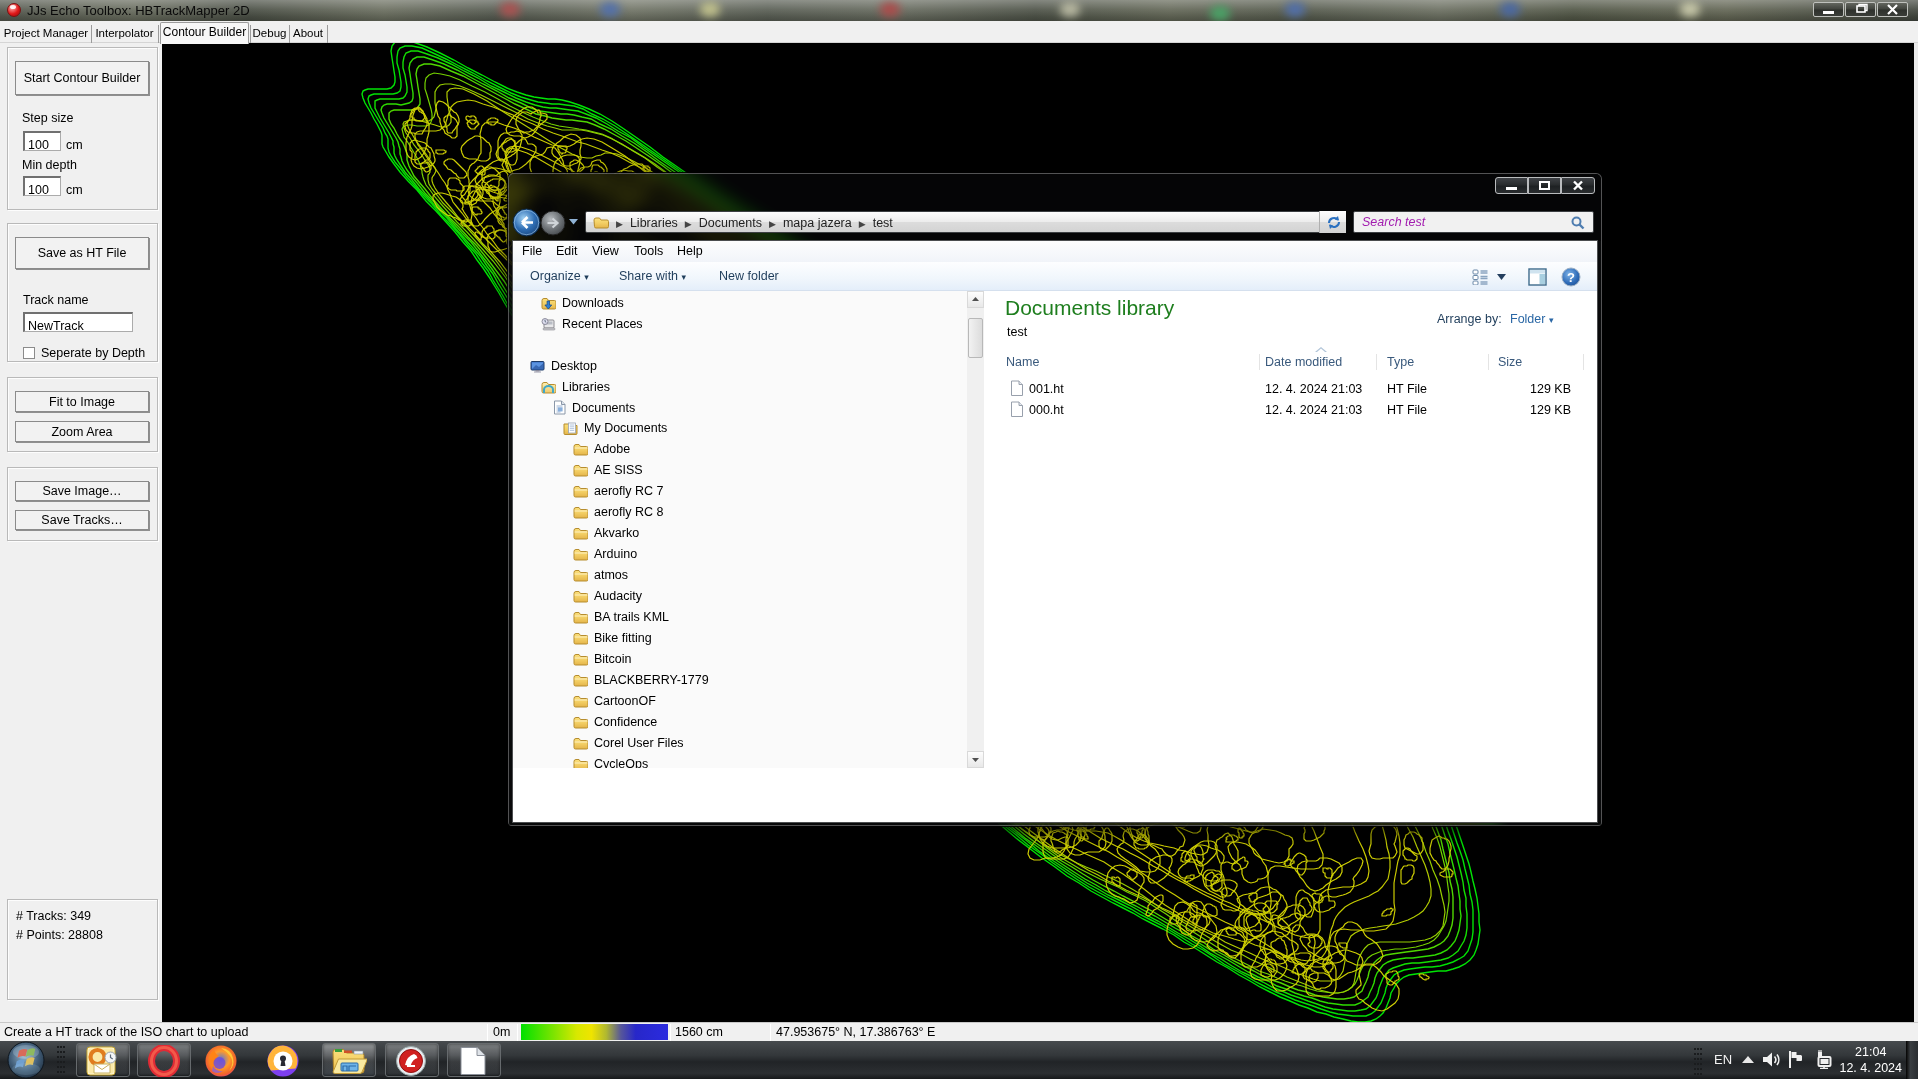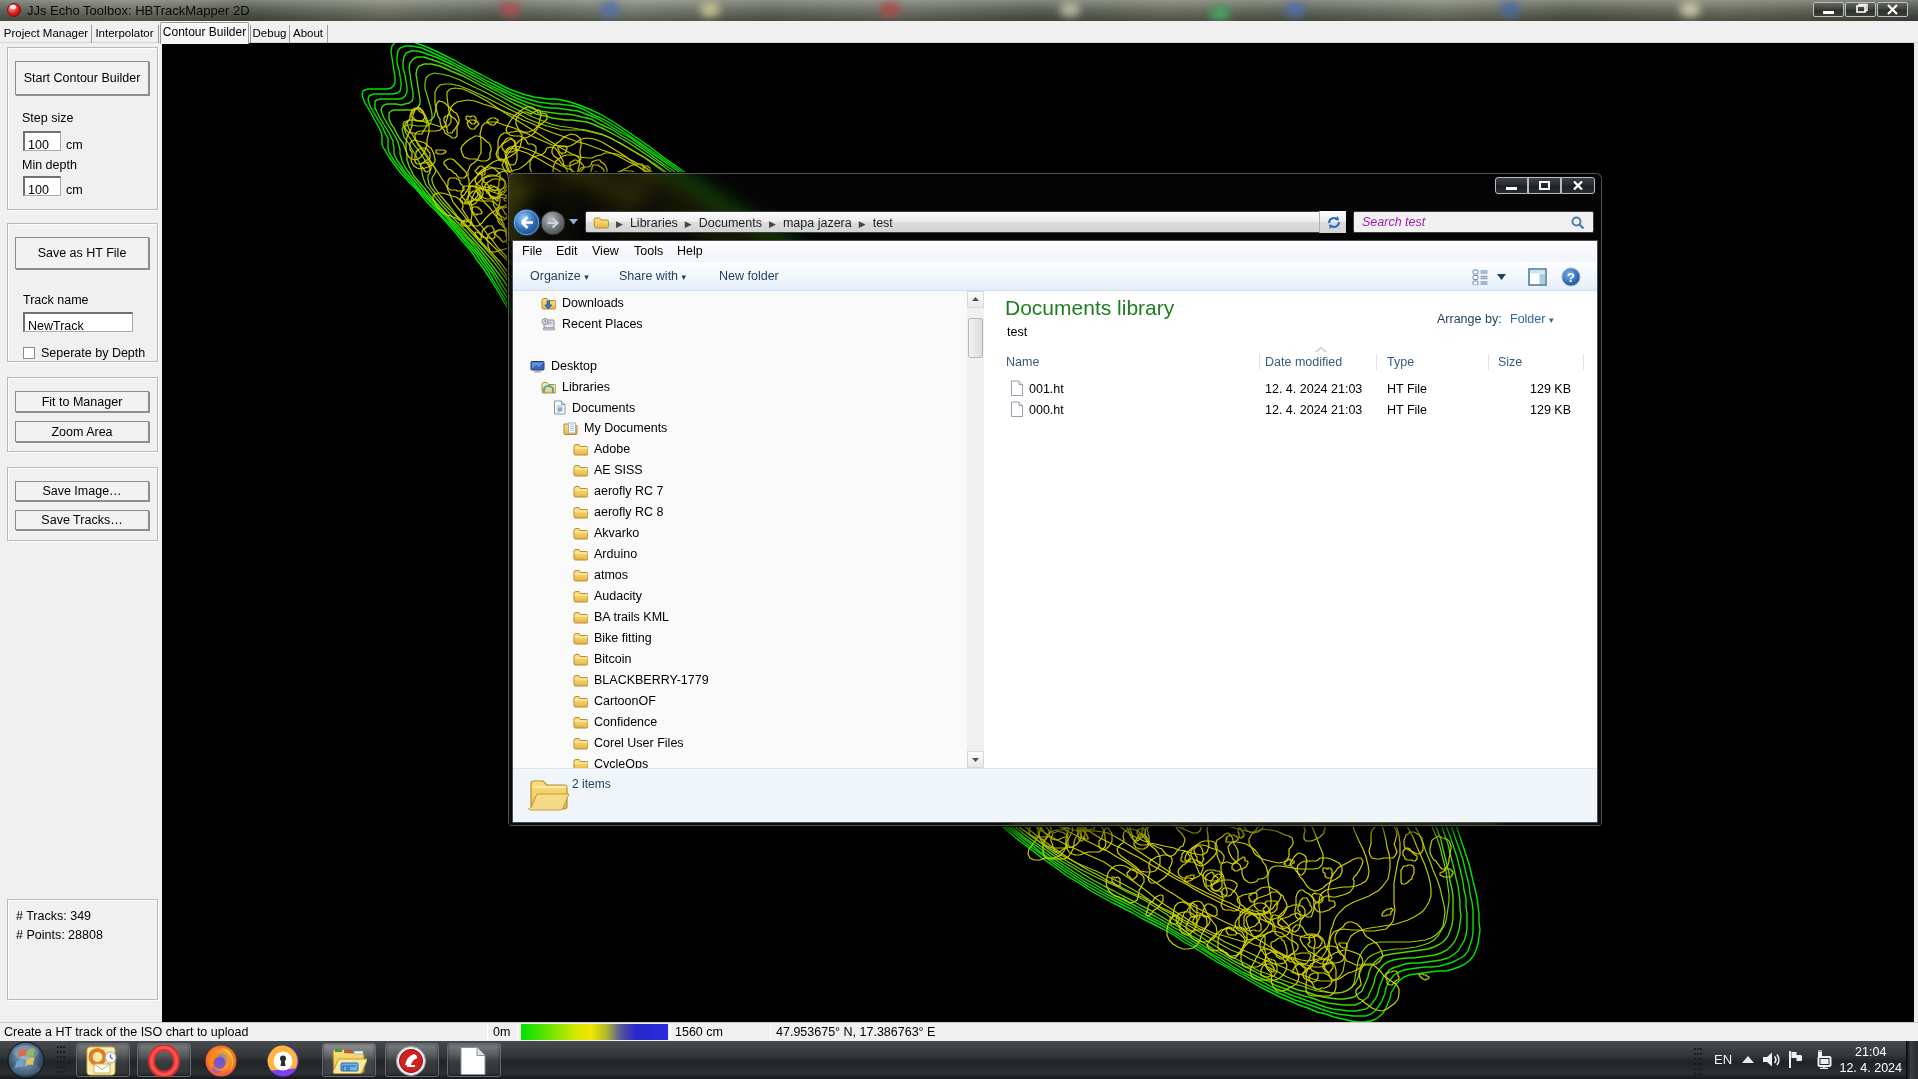--- a/index.html
+++ b/index.html
@@ -390,21 +390,21 @@
     <div class="lbl" style="left:66px; top:140px;">cm</div>
 
     <div class="grp" style="top:180px; height:139px;"></div>
     <div class="btn" style="left:15px; top:194px; width:134px; height:32px;">Save as HT File</div>
     <div class="lbl" style="left:23px; top:250px;">Track name</div>
     <div class="tbx" style="left:23px; top:269px; width:110px; height:20px;">NewTrack</div>
     <div style="position:absolute; left:23px; top:304px; width:12px; height:12px; background:#fff; border:1px solid #8b8b8b;"></div>
     <div class="lbl" style="left:41px; top:303px;">Seperate by Depth</div>
 
     <div class="grp" style="top:334px; height:75px;"></div>
-    <div class="btn" style="left:15px; top:348px; width:134px; height:21px;">Fit to Manager</div>
+    <div class="btn" style="left:15px; top:348px; width:134px; height:21px;">Fit to Image</div>
     <div class="btn" style="left:15px; top:378px; width:134px; height:21px;">Zoom Area</div>
 
     <div class="grp" style="top:424px; height:74px;"></div>
     <div class="btn" style="left:15px; top:438px; width:134px; height:20px;">Save Image…</div>
     <div class="btn" style="left:15px; top:467px; width:134px; height:20px;">Save Tracks…</div>
 
     <div class="grp" style="top:856px; height:101px;"></div>
     <div class="lbl" style="left:16px; top:866px;"># Tracks: 349</div>
     <div class="lbl" style="left:16px; top:885px;"># Points: 28808</div>
   </div>
@@ -938,22 +938,14 @@
       <div class="frow" style="left:514px;top:88px;width:73px;text-align:right;">129 KB</div>
       <div class="frow" style="left:26px;top:109px;"><svg width="14" height="17" style="vertical-align:-4px;margin-right:5px;">
               <path d="M1.5 1 h7.5 l3.5 3.5 v11 h-11 z" fill="#fff" stroke="#98a0ac"></path>
               <path d="M9 1 v3.5 h3.5" fill="#e8ecf2" stroke="#98a0ac"></path>
             </svg>000.ht</div>
       <div class="frow" style="left:281px;top:109px;">12. 4. 2024 21:03</div>
       <div class="frow" style="left:403px;top:109px;">HT File</div>
       <div class="frow" style="left:514px;top:109px;width:73px;text-align:right;">129 KB</div>
       </div>
     </div>
-    <div id="xfoot">
-      <svg style="position:absolute;left:15px;top:5px;" width="42" height="42">
-          <path d="M3 10 q0-3 3-3 h9 l4 4 h17 q3 0 3 3 v18 q0 3-3 3 h-30 q-3 0-3-3 z" fill="url(#fg)" stroke="#b68d2e" stroke-width="1.2"></path>
-          <path d="M4.5 13 h34" stroke="#fff7d8" stroke-width="1.5" opacity=".85"></path>
-          <path d="M3 34 l6-14 h32 l-6 14 q-.5 2-3 2 h-29 q-2.5 0-2.5-2" fill="#f7dd8a" stroke="#c09a38" opacity=".95"></path>
-        </svg>
-      <div style="position:absolute;left:59px;top:8px;color:#1e3c5a;">2 items</div>
-    </div>
   </div>
 </div>
 
 </body></html>

